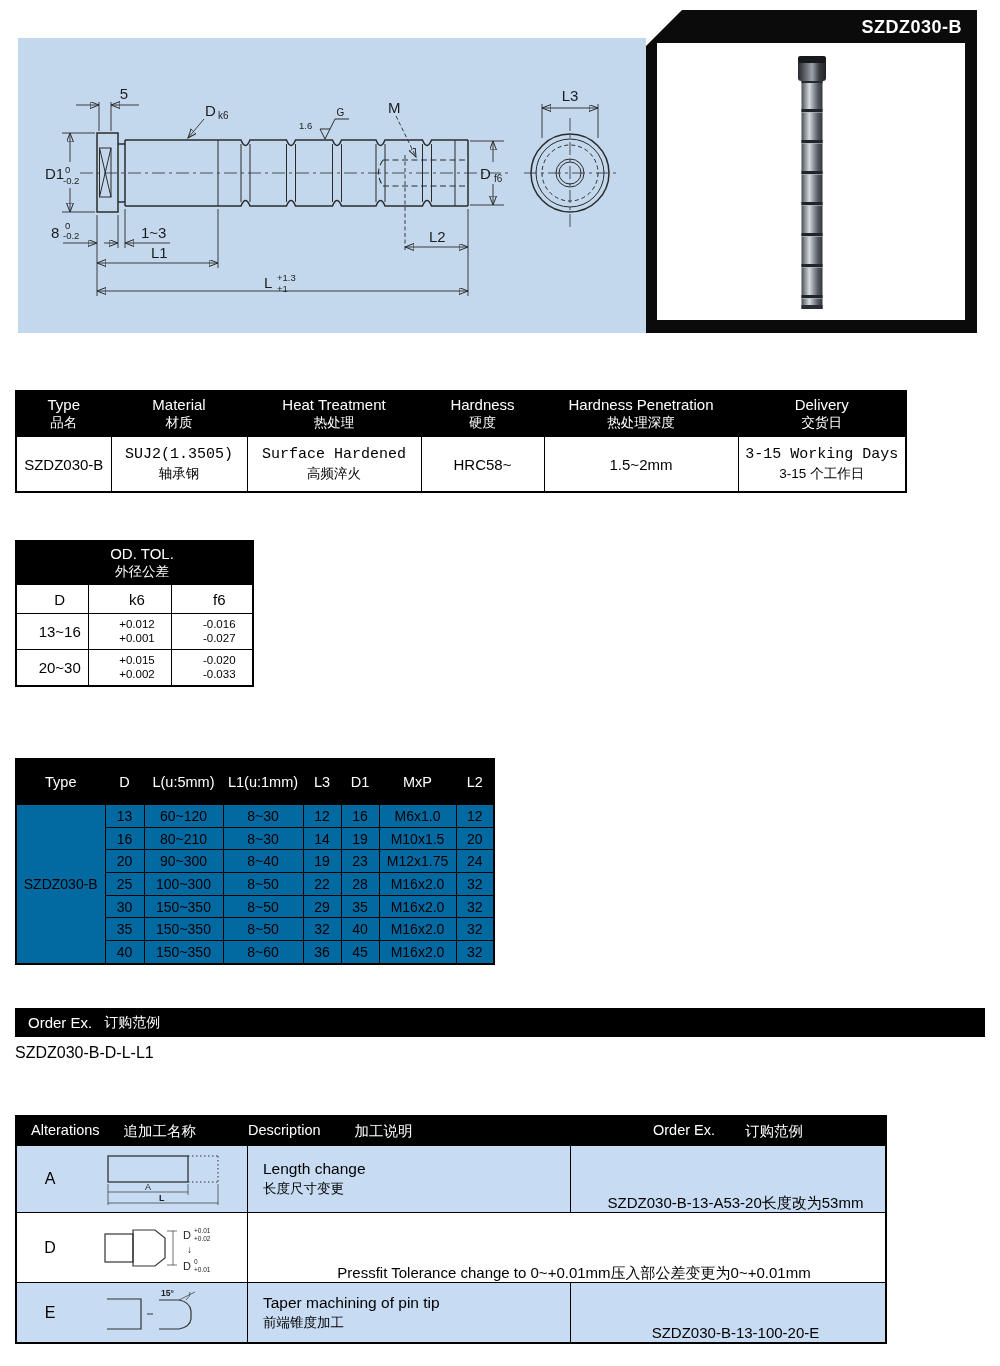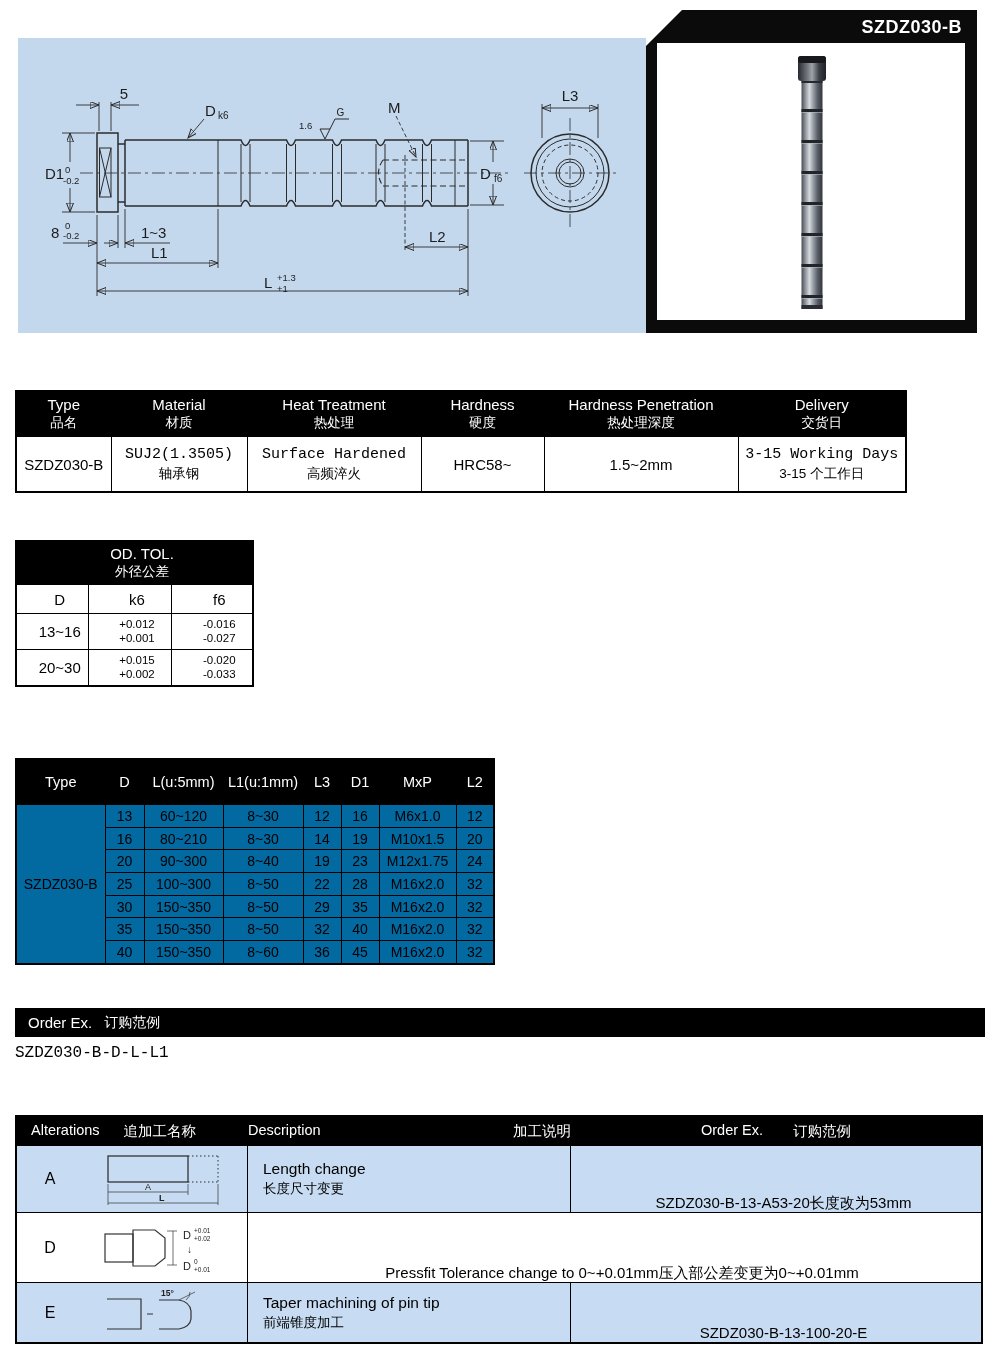--- a/index.html
+++ b/index.html
@@ -46,27 +46,27 @@
   .tol { font-size:11.5px; line-height:1.15; }
 
   .dim-table { position:absolute; left:15px; top:758px; border:2px solid #000; }
   .dim-table th,.dim-table td { border:1.5px solid #000; }
   .dim-table th { height:44px; font-size:14.5px; }
   .dim-table td { height:21.7px; background:#0369a1; font-size:14px; }
 
   .order-bar { position:absolute; left:15px; top:1008px; width:970px; height:29px; background:#000; color:#fff;
                display:flex; align-items:center; gap:12px; padding-left:13px; box-sizing:border-box; }
   .order-bar .en { font-size:15px; } .order-bar .zh { font-size:14px; }
-  .order-example { position:absolute; left:15px; top:1044px; font-size:16px;font-family:Liberation Mono, monospace; }
+  .order-example { position:absolute; left:15px; top:1044px; font-size:16px; }
 
   
-  .alt-table { position:absolute; left:15px; top:1115px; width:968px; border:2px solid #000; box-sizing:border-box; background:#fff; }
+  .alt-table { position:absolute; left:15px; top:1115px; width:872px; border:2px solid #000; box-sizing:border-box; background:#fff; }
   .alt-header { height:28px; background:#000; color:#fff; display:flex; align-items:center; font-size:14.5px; }
   .alt-header .hc1 { width:231px; display:flex; gap:24px; padding-left:14px; box-sizing:border-box; }
-  .alt-header .hc2 { width:323px; display:flex; gap:12px; justify-content:space-between; }
+  .alt-header .hc2 { width:323px; display:flex; gap:34px; justify-content:flex-start; }
   .alt-header .hc3 { flex:1; display:flex; gap:30px; justify-content:center; }
   .alt-row { display:flex; border-top:1.5px solid #000; }
   .alt-row.blue { background:#c7dbf2; }
   .alt-col1 { width:231px; display:flex; align-items:center; border-right:1.5px solid #000; box-sizing:border-box; }
   .alt-code { width:66px; text-align:center; font-size:16px; }
   .alt-diagram { flex:1; display:flex; align-items:center; justify-content:center; }
   .alt-col2 { width:323px; border-right:1.5px solid #000; box-sizing:border-box; display:flex; flex-direction:column; justify-content:center; padding-left:15px; }
   .alt-desc-en { font-size:15.5px; } .alt-desc-zh { font-size:13.5px; margin-top:2px; }
   .alt-col3 { flex:1; display:flex; flex-direction:row; justify-content:center; padding-left:15px; font-size:15px; line-height:1.3;align-items:flex-end; }
   .adw line,.adw path,.adw rect { stroke:#333; fill:none; }

